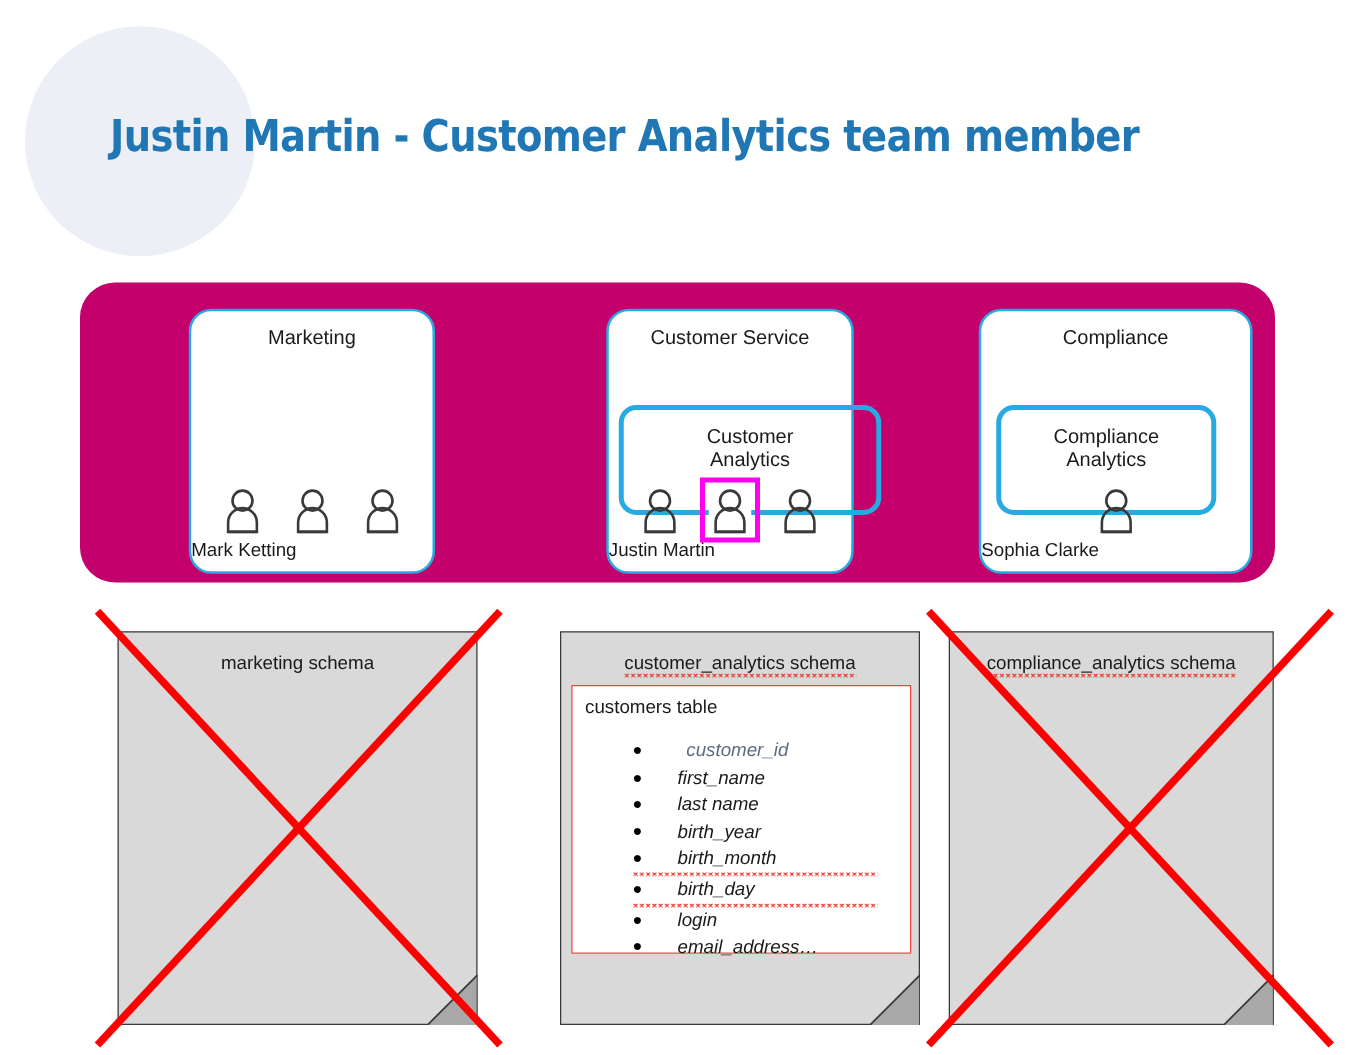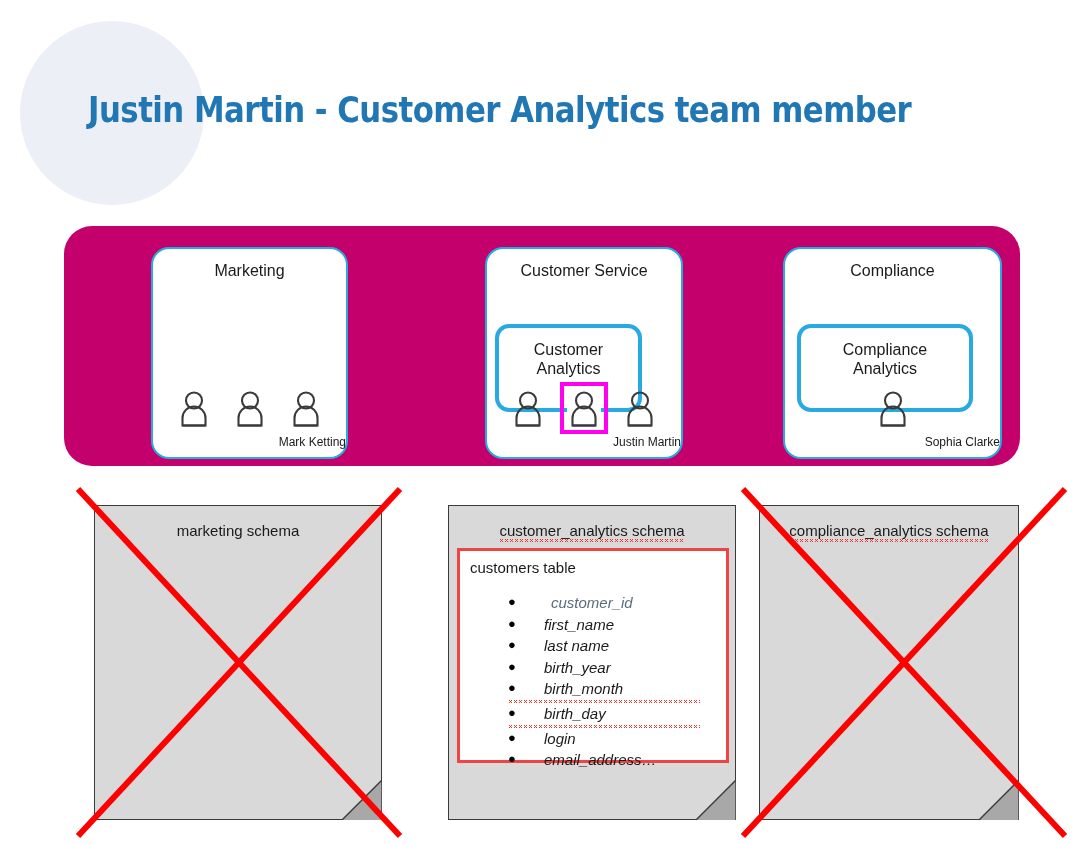--- a/index.html
+++ b/index.html
@@ -76,37 +76,37 @@
     text-align: center;
     font-size: 16px;
     color: #1a1a1a;
   }
 
   .person-name {
     position: absolute;
     bottom: 8px;
     left: 0;
     right: 0;
-    text-align: right;
-    font-size: 12px;
+    text-align: left;
+    font-size: 15px;
     color: #1a1a1a;
   }
 
   
   .analytics-group {
     position: absolute;
     border: 4px solid #27aae1;
     border-radius: 14px;
     box-sizing: border-box;
     background: transparent;
   }
   #group-customer-analytics {
     left: 8px;
     top: 75px;
-    width: 147px;
+    width: 210px;
     height: 88px;
   }
   #group-compliance-analytics {
     left: 12px;
     top: 75px;
     width: 176px;
     height: 88px;
   }
   .analytics-label {
     position: absolute;
@@ -181,21 +181,21 @@
   #doc-compliance  { left: 759px; top: 505px; width: 260px; height: 315px; }
 
   
   #customers-box {
     position: absolute;
     left: 8px;
     top: 42px;
     width: 272px;
     height: 215px;
     background: #ffffff;
-    border: 3px solid #ef4444;
+    border: 1px solid #ef4444;
     box-sizing: border-box;
     padding: 8px 10px 0 10px;
   }
   #customers-table-label {
     font-size: 15px;
     color: #1a1a1a;
     margin-bottom: 1px;
   }
   #columns-list {
     list-style: none;

